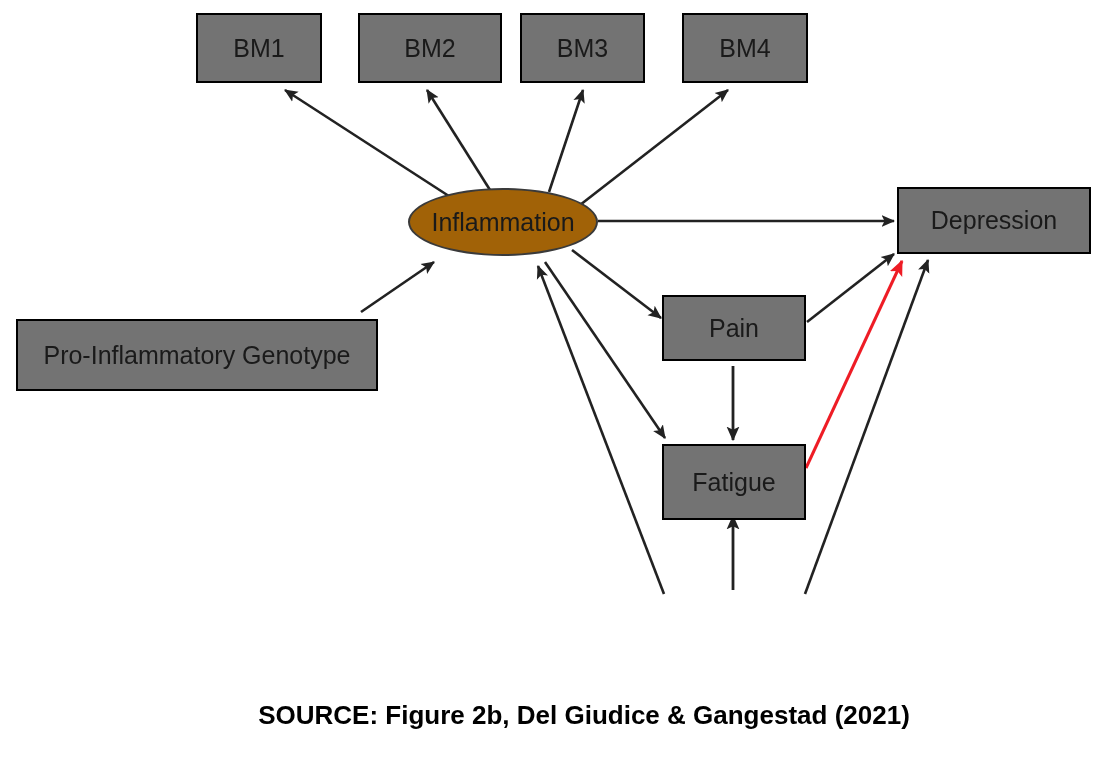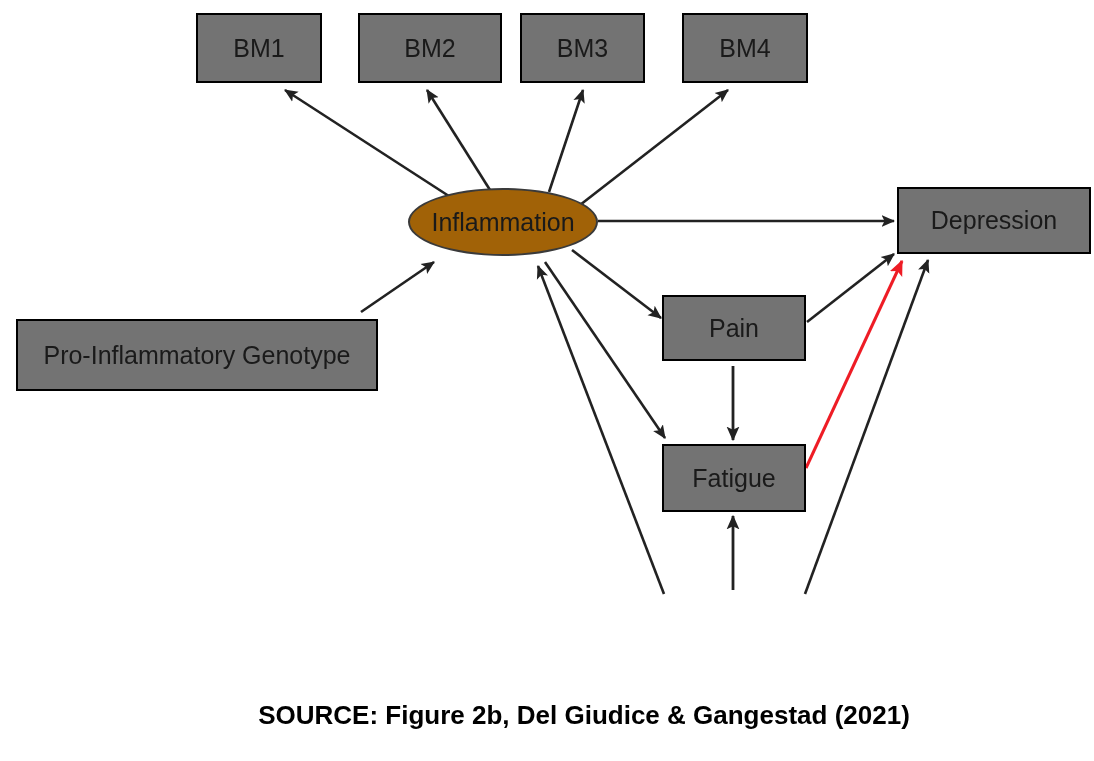--- a/index.html
+++ b/index.html
@@ -124,20 +124,20 @@
   </div>
 
   <div class="node" style="left:897px; top:187px; width:194px; height:67px;">
     <span class="node-label">Depression</span>
   </div>
 
   <div class="node" style="left:662px; top:295px; width:144px; height:66px;">
     <span class="node-label">Pain</span>
   </div>
 
-  <div class="node" style="left:662px; top:444px; width:144px; height:68px;">
+  <div class="node" style="left:662px; top:444px; width:144px; height:76px;">
     <span class="node-label">Fatigue</span>
   </div>
 
 
   <div id="caption" style="top:700px;padding-left:37px;">SOURCE: Figure 2b, Del Giudice &amp; Gangestad (2021)</div>
 
 </div>
 
 </body></html>

